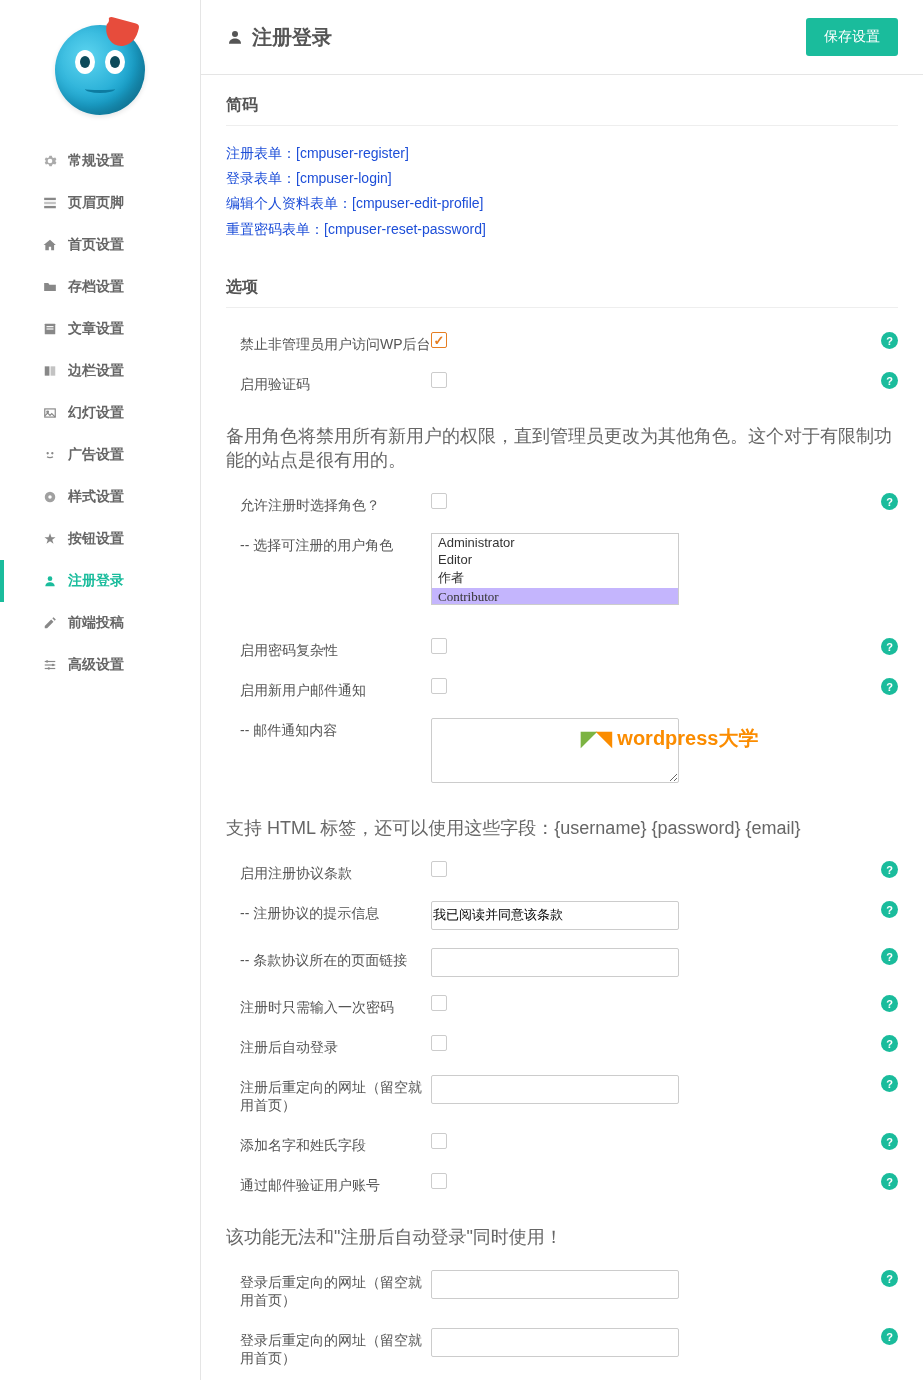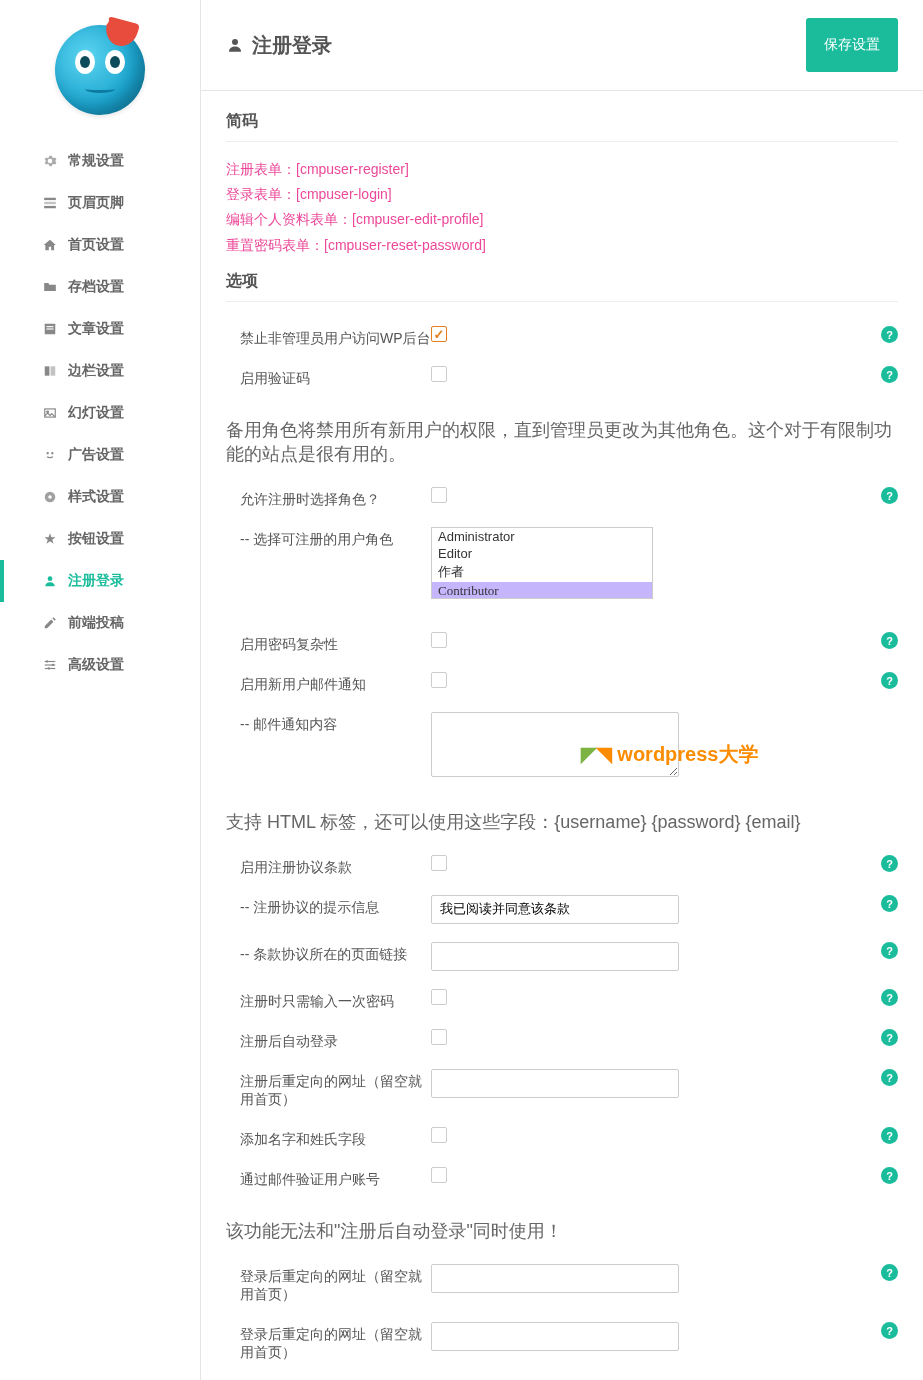--- a/index.html
+++ b/index.html
@@ -19,37 +19,37 @@
 .menu li.active { color: #1abc9c; }
 .menu li.active::before { content: ""; position: absolute; left: 0; top: 0; bottom: 0; width: 4px; background: #1abc9c; }
 .menu li .micon { width: 16px; height: 16px; margin-right: 10px; display: inline-flex; align-items: center; justify-content: center; color: #888; }
 .menu li.active .micon { color: #1abc9c; }
 .theme-btn { margin: 30px 30px 0; padding: 12px 0; background: #1abc9c; color: #fff; text-align: center; border-radius: 3px; cursor: pointer; }
 .theme-btn .bicon { margin-right: 6px; }
 .main { flex: 1; border-left: 1px solid #e5e5e5; display: flex; flex-direction: column; }
 .header { display: flex; align-items: center; justify-content: space-between; padding: 18px 25px; border-bottom: 1px solid #e5e5e5; }
 .header h2 { font-size: 20px; color: #555; display: flex; align-items: center; }
 .header h2 .hicon { margin-right: 8px; }
-.save-btn { background: #1abc9c; color: #fff; border: none; padding: 18px 18px; border-radius: 3px; cursor: pointer; font-size: 14px; }
+.save-btn { background: #1abc9c; color: #fff; border: none; padding: 10px 18px; border-radius: 3px; cursor: pointer; font-size: 14px; }
 .content { padding: 20px 25px; flex: 1; position: relative; }
 .sect-title { font-size: 16px; font-weight: bold; color: #555; margin-bottom: 15px; padding-bottom: 9px; border-bottom: 1px solid #eee; }
-.shortcode-list { margin-bottom: 13px; color: #ec4899; line-height: 1.8; }
+.shortcode-list { margin-bottom: 35px; color: #1d4ed8; line-height: 1.8; }
 .row { display: flex; align-items: flex-start; padding: 9px 0; min-height: 40px; }
 .row-label { width: 205px; color: #555; padding-top: 4px; }
 .row-control { flex: 0 0 250px; }
 .row-help { margin-left: auto; }
 .help-icon { width: 17px; height: 17px; border-radius: 50%; background: #1abc9c; color: #fff; display: inline-flex; align-items: center; justify-content: center; font-size: 11px; font-weight: bold; cursor: pointer; }
 .checkbox { width: 16px; height: 16px; border: 1px solid #ccc; border-radius: 2px; display: inline-flex; align-items: center; justify-content: center; cursor: pointer; background: #fff; }
 .checkbox.checked { border-color: #e67e22; }
 .checkbox.checked::after { content: "✓"; color: #e67e22; font-size: 13px; font-weight: bold; }
 .note { color: #666; font-size: 18px; margin: 21px 0 12px; }
-.multiselect { width: 222px; height: 72px; border: 1px solid #ccc; overflow-y: scroll; font-size: 13px; background: #fff; }
+.multiselect { width: 248px; height: 72px; border: 1px solid #ccc; overflow-y: scroll; font-size: 13px; background: #fff; }
 .multiselect .opt { padding: 1px 6px; cursor: pointer; }
 .multiselect .opt.sel { background: #c4b5fd; font-family: Liberation Serif, serif; }
-.text-input { width: 248px; padding: 6px 8px; border: 1px solid #ccc; border-radius: 2px; font-size: 13px; font-family: inherit; }
+.text-input { width: 248px; padding: 6px 1px; border: 1px solid #ccc; border-radius: 2px; font-size: 13px; font-family: inherit; }
 .textarea { width: 248px; height: 65px; padding: 6px 8px; border: 1px solid #ccc; border-radius: 2px; resize: both; font-family: inherit; }
 .watermark { position: absolute; left: 380px; top: 650px; font-size: 20px; font-weight: bold; pointer-events: none; z-index: 5; }
 .watermark .wm-x1 { color: #7cb342; }
 .watermark .wm-x2 { color: #fb8c00; }
 .watermark .wm-txt { color: #fb8c00; }
 .footer { display: flex; justify-content: space-between; padding: 18px 25px; border-top: 1px solid #e5e5e5; }
 .reset-btn { background: #e74c3c; color: #fff; border: none; padding: 10px 18px; border-radius: 3px; cursor: pointer; font-size: 14px; }
 svg { display: block; }
 .indent { padding-left: 14px; }
 </style>

